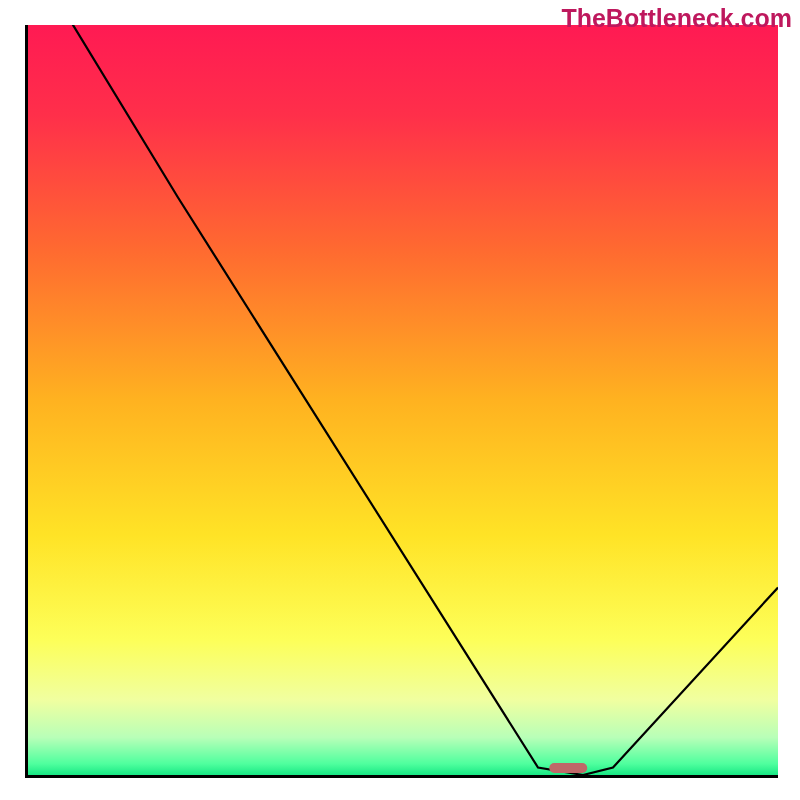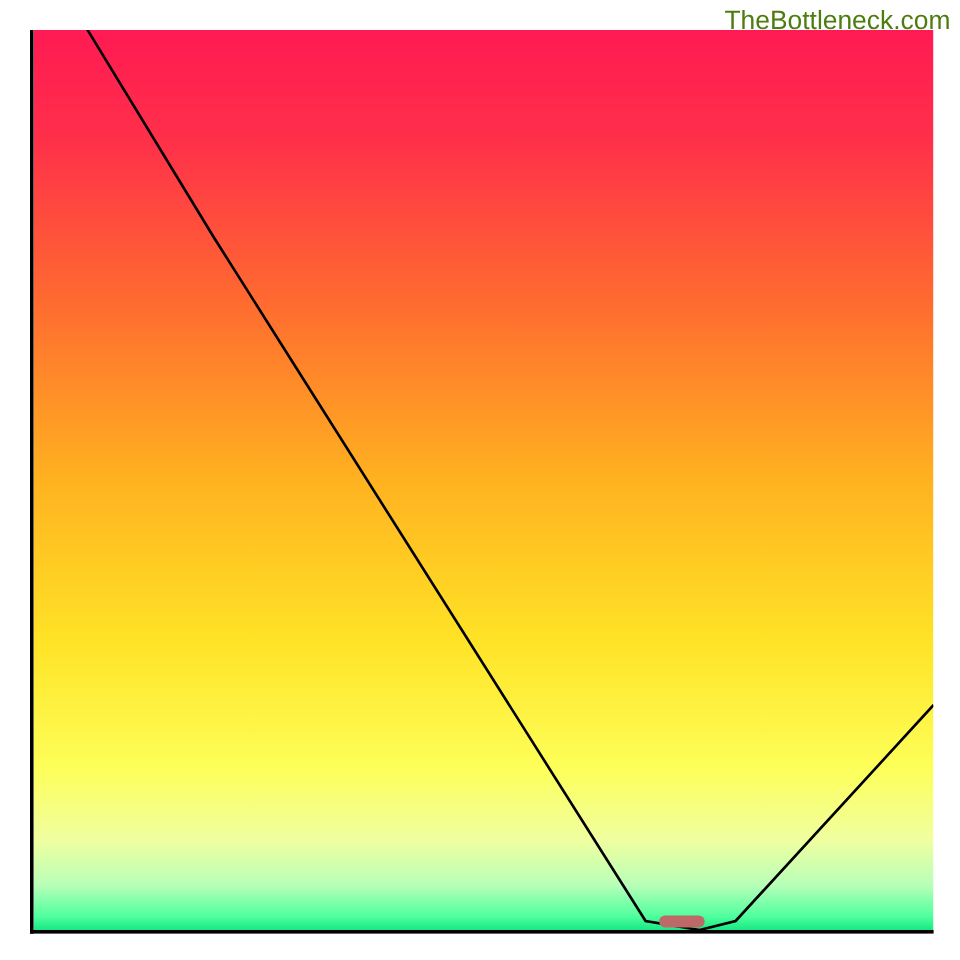--- a/index.html
+++ b/index.html
@@ -14,23 +14,23 @@
   .chart-frame {
     position: relative;
     width: 800px;
     height: 800px;
     box-sizing: border-box;
   }
   .watermark {
     position: absolute;
     top: 4px;
     right: 8px;
-    color: #4d7c0f;
-    font-size: 22px;
-    font-weight: 400;
+    color: #be185d;
+    font-size: 25px;
+    font-weight: 700;
     z-index: 10;
     user-select: none;
   }
   .plot-area {
     position: absolute;
     left: 25px;
     top: 25px;
     width: 750px;
     height: 750px;
     border: 3px solid #000;

